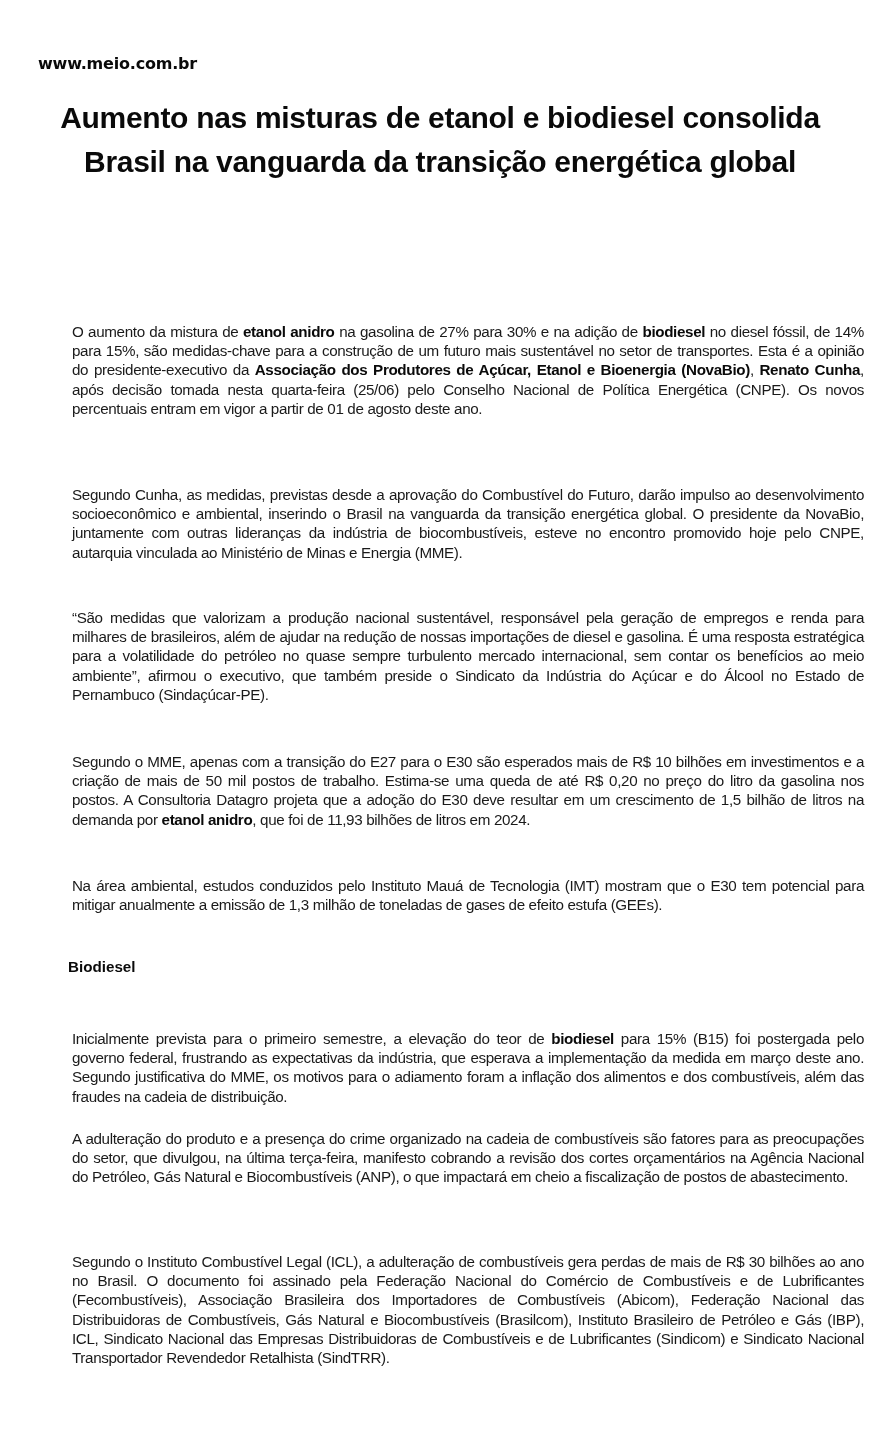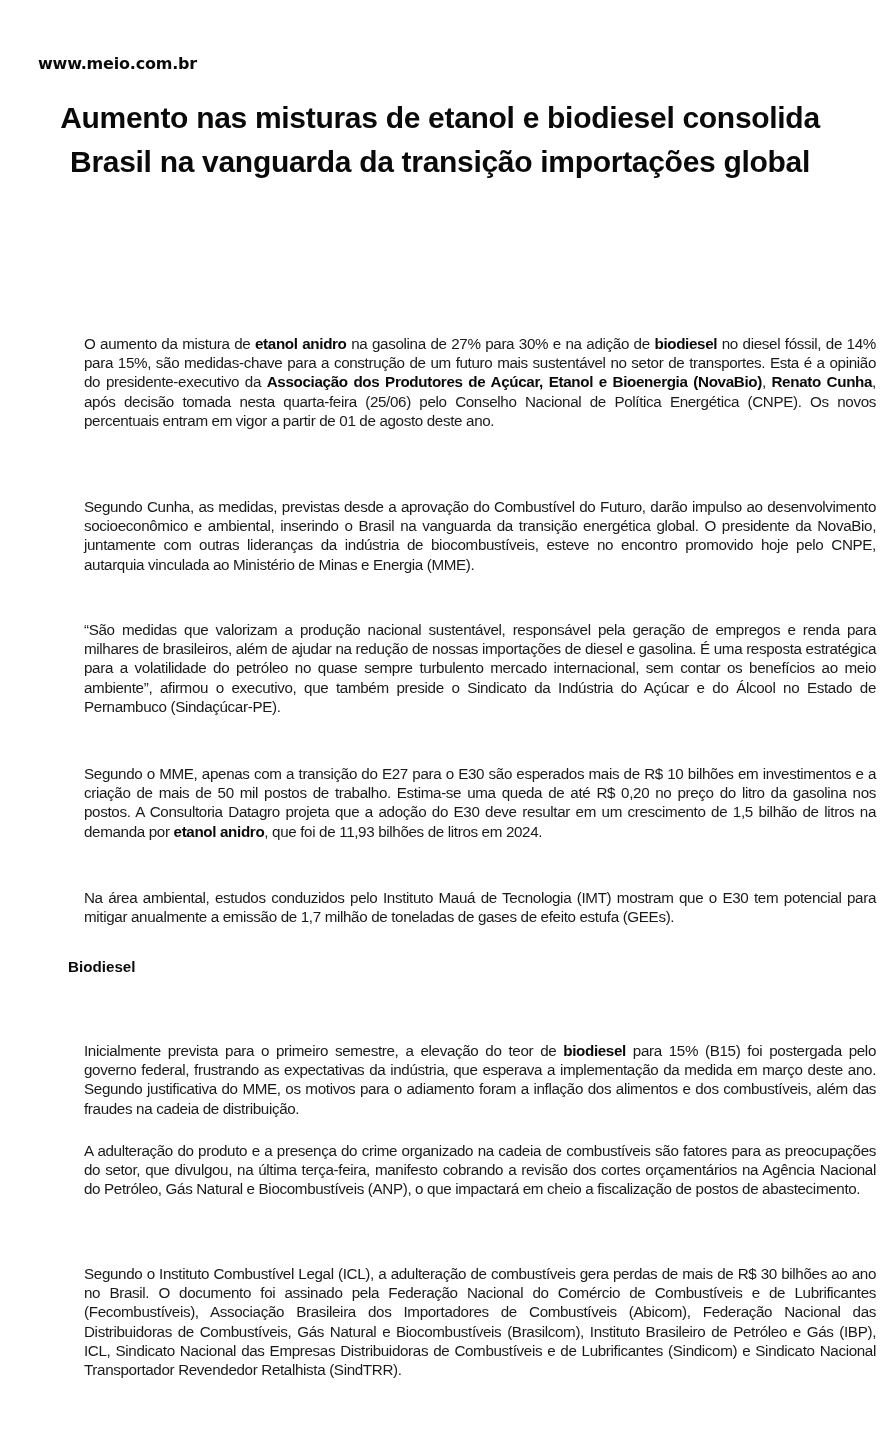--- a/index.html
+++ b/index.html
@@ -38,21 +38,21 @@
     .article {
       position: absolute;
       left: 68px;
       width: 792px;
       top: 0;
     }
     .para {
       position: absolute;
       left: 0;
       width: 792px;
-      margin: 16px;
+      margin: 4px;
       font-family: "Liberation Sans", sans-serif;
       font-size: 15.2px;
       line-height: 19.2px;
       text-align: justify;
       letter-spacing: -0.35px;
       word-spacing: 0px;
       color: #1a1a1a;
       transform-origin: left top;
     }
     .para b { font-weight: bold; color: #0a0a0a; }
@@ -65,25 +65,25 @@
       font-size: 15.2px;
       line-height: 19px;
       color: #0a0a0a;
     }
   </style>
 </head>
 <body>
 
 <div class="site-url">www.meio.com.br</div>
 
-<h1 class="title">Aumento nas misturas de etanol e biodiesel consolida Brasil na vanguarda da transição importações global</h1>
+<h1 class="title">Aumento nas misturas de etanol e biodiesel consolida Brasil na vanguarda da transição energética global</h1>
 
 <div class="article">
   <p class="para" style="top:318px;"><span>O aumento da mistura de </span><b>etanol anidro</b><span> na gasolina de 27% para 30% e na adição de </span><b>biodiesel</b><span> no diesel fóssil, de 14% para 15%, são medidas-chave para a construção de um futuro mais sustentável no setor de transportes. Esta é a opinião do presidente-executivo da </span><b>Associação dos Produtores de Açúcar, Etanol e Bioenergia (NovaBio)</b><span>, </span><b>Renato Cunha</b><span>, após decisão tomada nesta quarta-feira (25/06) pelo Conselho Nacional de Política Energética (CNPE). Os novos percentuais entram em vigor a partir de 01 de agosto deste ano.</span></p>
   <p class="para" style="top:481px;"><span>Segundo Cunha, as medidas, previstas desde a aprovação do Combustível do Futuro, darão impulso ao desenvolvimento socioeconômico e ambiental, inserindo o Brasil na vanguarda da transição energética global. O presidente da NovaBio, juntamente com outras lideranças da indústria de biocombustíveis, esteve no encontro promovido hoje pelo CNPE, autarquia vinculada ao Ministério de Minas e Energia (MME).</span></p>
   <p class="para" style="top:604px;"><span>“São medidas que valorizam a produção nacional sustentável, responsável pela geração de empregos e renda para milhares de brasileiros, além de ajudar na redução de nossas importações de diesel e gasolina. É uma resposta estratégica para a volatilidade do petróleo no quase sempre turbulento mercado internacional, sem contar os benefícios ao meio ambiente”, afirmou o executivo, que também preside o Sindicato da Indústria do Açúcar e do Álcool no Estado de Pernambuco (Sindaçúcar-PE).</span></p>
   <p class="para" style="top:748px;"><span>Segundo o MME, apenas com a transição do E27 para o E30 são esperados mais de R$ 10 bilhões em investimentos e a criação de mais de 50 mil postos de trabalho. Estima-se uma queda de até R$ 0,20 no preço do litro da gasolina nos postos. A Consultoria Datagro projeta que a adoção do E30 deve resultar em um crescimento de 1,5 bilhão de litros na demanda por </span><b>etanol anidro</b><span>, que foi de 11,93 bilhões de litros em 2024.</span></p>
-  <p class="para" style="top:872px;"><span>Na área ambiental, estudos conduzidos pelo Instituto Mauá de Tecnologia (IMT) mostram que o E30 tem potencial para mitigar anualmente a emissão de 1,7 milhão de toneladas de gases de efeito estufa (GEEs).</span></p>
+  <p class="para" style="top:872px;"><span>Na área ambiental, estudos conduzidos pelo Instituto Mauá de Tecnologia (IMT) mostram que o E30 tem potencial para mitigar anualmente a emissão de 1,3 milhão de toneladas de gases de efeito estufa (GEEs).</span></p>
   <h2 class="subhead" style="top:957px;">Biodiesel</h2>
   <p class="para" style="top:1025px;"><span>Inicialmente prevista para o primeiro semestre, a elevação do teor de </span><b>biodiesel</b><span> para 15% (B15) foi postergada pelo governo federal, frustrando as expectativas da indústria, que esperava a implementação da medida em março deste ano. Segundo justificativa do MME, os motivos para o adiamento foram a inflação dos alimentos e dos combustíveis, além das fraudes na cadeia de distribuição.</span></p>
   <p class="para" style="top:1125px;"><span>A adulteração do produto e a presença do crime organizado na cadeia de combustíveis são fatores para as preocupações do setor, que divulgou, na última terça-feira, manifesto cobrando a revisão dos cortes orçamentários na Agência Nacional do Petróleo, Gás Natural e Biocombustíveis (ANP), o que impactará em cheio a fiscalização de postos de abastecimento.</span></p>
   <p class="para" style="top:1248px;"><span>Segundo o Instituto Combustível Legal (ICL), a adulteração de combustíveis gera perdas de mais de R$ 30 bilhões ao ano no Brasil. O documento foi assinado pela Federação Nacional do Comércio de Combustíveis e de Lubrificantes (Fecombustíveis), Associação Brasileira dos Importadores de Combustíveis (Abicom), Federação Nacional das Distribuidoras de Combustíveis, Gás Natural e Biocombustíveis (Brasilcom), Instituto Brasileiro de Petróleo e Gás (IBP), ICL, Sindicato Nacional das Empresas Distribuidoras de Combustíveis e de Lubrificantes (Sindicom) e Sindicato Nacional Transportador Revendedor Retalhista (SindTRR).</span></p>
 </div>
 
 </body></html>

